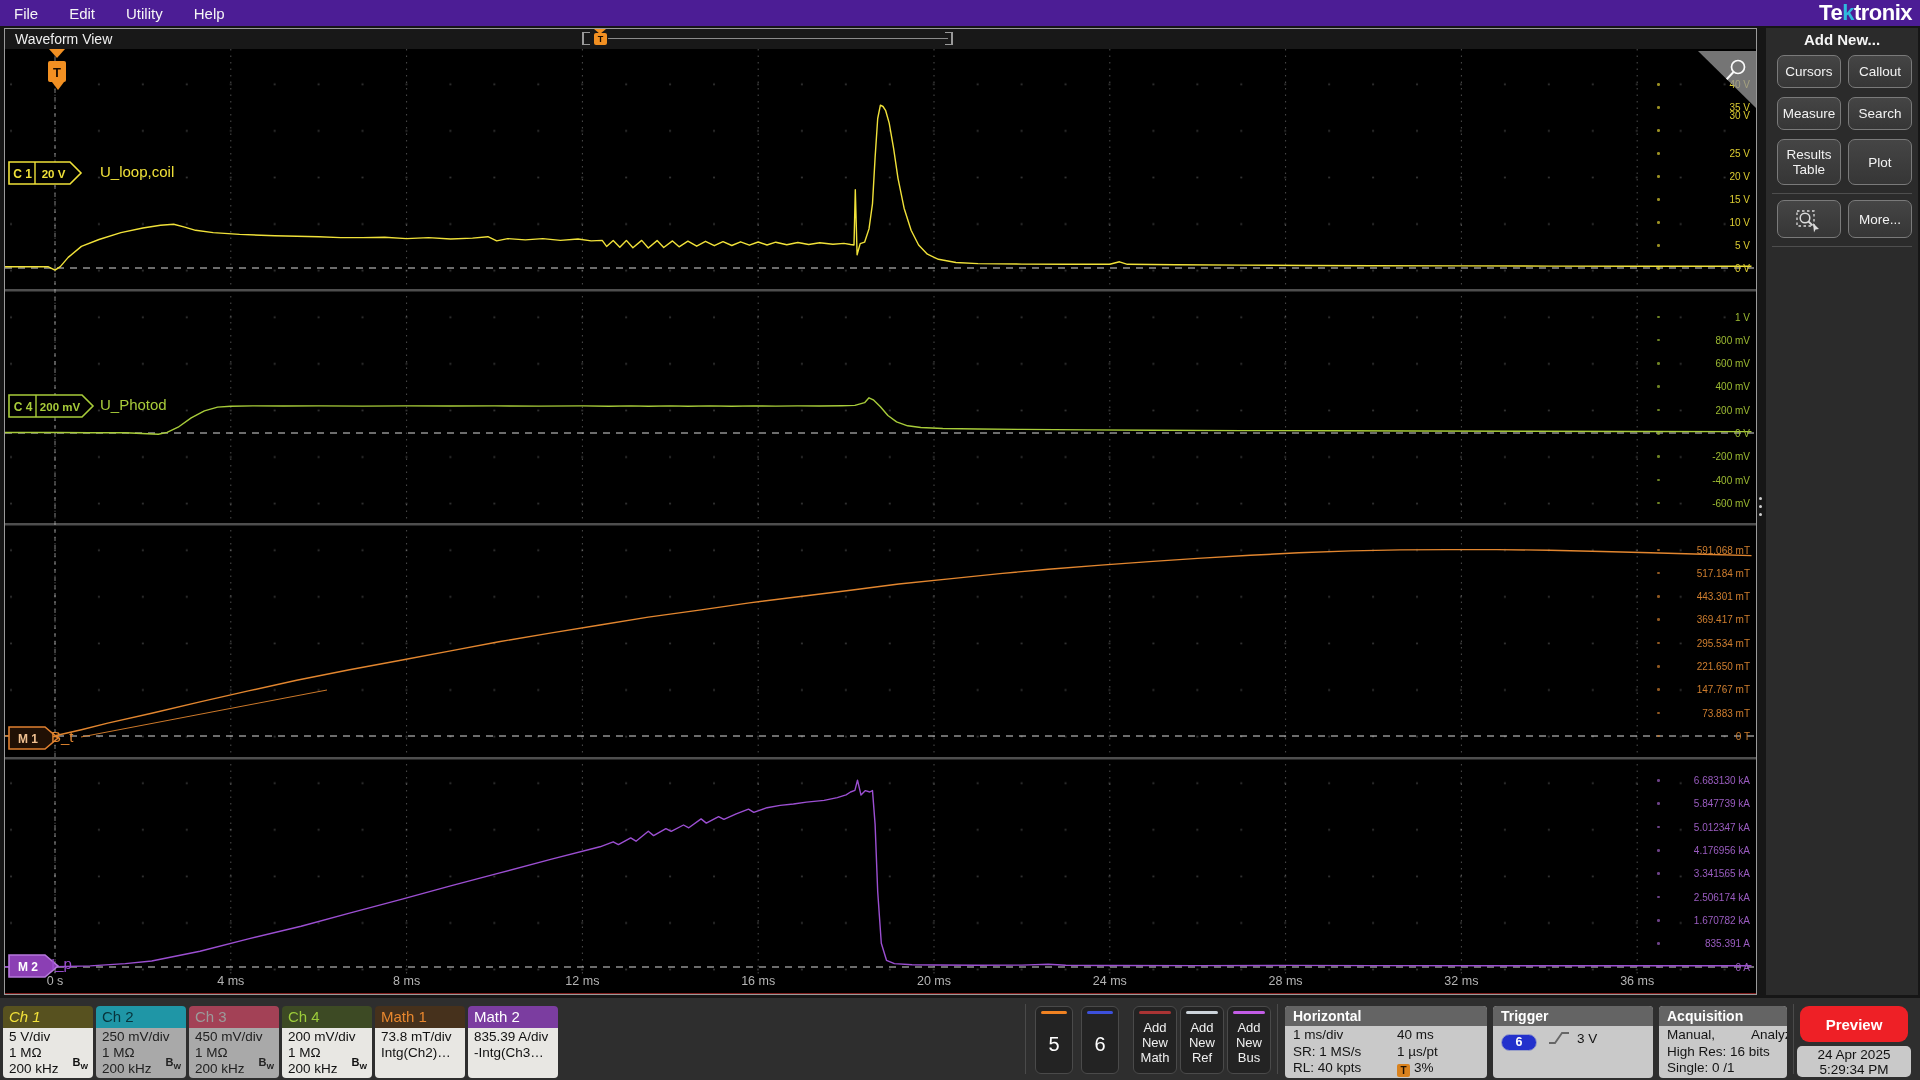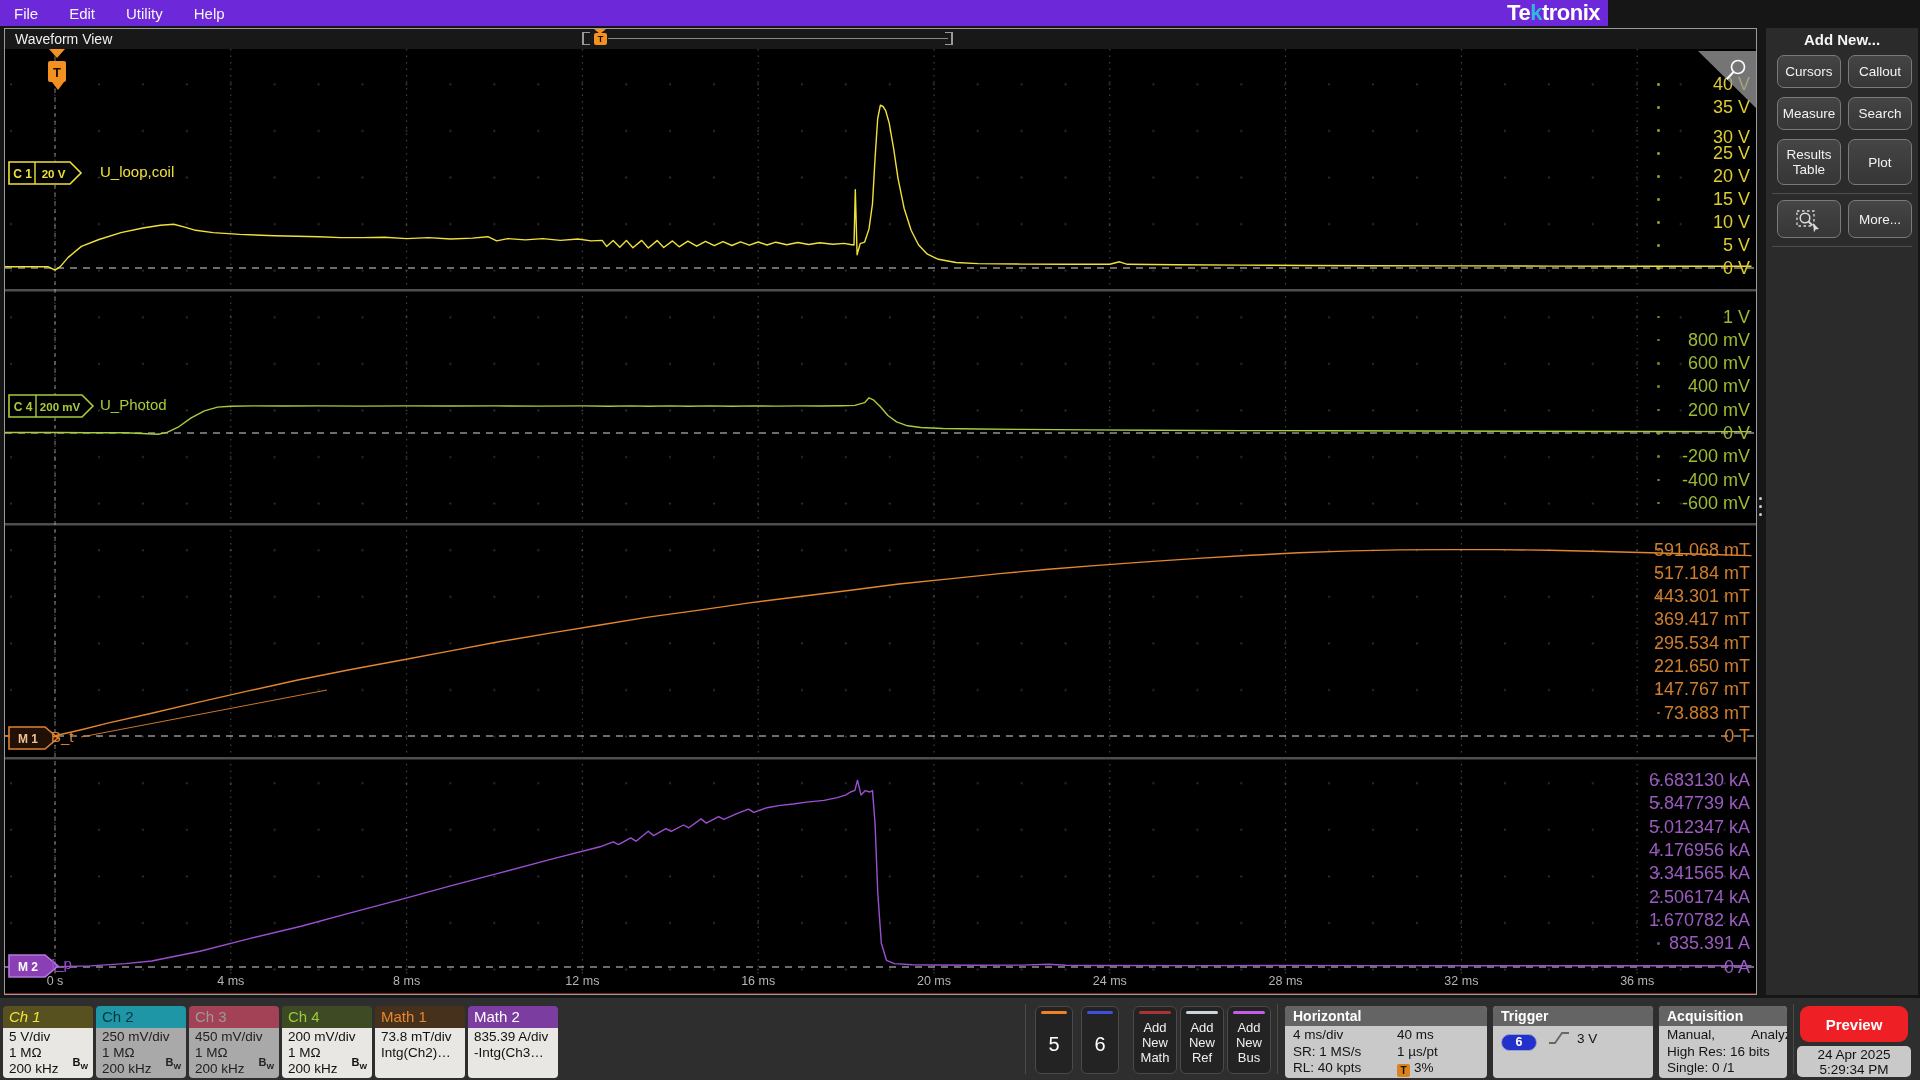--- a/index.html
+++ b/index.html
@@ -1,33 +1,33 @@
 <!DOCTYPE html>
 <html><head>
 <meta charset="utf-8">
 <style>
 *{margin:0;padding:0;box-sizing:border-box;font-family:"Liberation Sans",sans-serif;}
 html,body{width:1920px;height:1080px;background:#161616;overflow:hidden;position:relative;color:#eee;}
 
-#menubar{position:absolute;left:0;top:0;width:1608px;height:26px;background:#6d28d9;text-align:right;}
+#menubar{position:absolute;left:0;top:0;width:1920px;height:26px;background:#4c1d95;text-align:right;}
 #menu-items{position:absolute;left:14px;top:0;height:26px;display:flex;gap:31px;align-items:center;font-size:15px;color:#f5f5f5;}
 #logo-text{position:absolute;right:8px;top:0;font-size:22px;font-weight:bold;color:#fff;letter-spacing:-0.5px;margin-left:44px;}
 #logo-text .kcyan{color:#2fb9dd;}
 
 #wave-view{position:absolute;left:4px;top:28px;width:1753px;height:967px;background:#7f1d1d;border:1px solid #9a9a9a;}
 #wv-title{position:absolute;left:0;top:0;width:100%;height:20px;background:#181818;}
 #wv-title-text{position:absolute;left:10px;top:2px;font-size:14px;color:#f0f0f0;}
 .pi-line{position:absolute;top:9px;height:1px;background:#8a8a8a;}
 .pi-lbracket{position:absolute;top:3px;width:8px;height:13px;border-left:2px solid #999;border-top:1px solid #999;border-bottom:1px solid #999;}
 .pi-rbracket{position:absolute;top:3px;width:8px;height:13px;border-right:2px solid #999;border-top:1px solid #999;border-bottom:1px solid #999;}
 .pi-tri{position:absolute;top:0;width:0;height:0;border-left:6px solid transparent;border-right:6px solid transparent;border-top:5px solid #f29022;}
 .pi-t{position:absolute;top:4px;width:13px;height:12px;background:#f29022;color:#180c00;font-size:9px;font-weight:bold;text-align:center;line-height:12px;border-radius:2px;}
 #plot{position:absolute;left:0;top:20px;width:1751px;height:944px;background:#000;background-image:radial-gradient(circle,rgba(255,255,255,0.20) 0.8px,rgba(0,0,0,0) 1.3px);background-size:43.95px 46.6px;background-position:28px 12px;overflow:hidden;}
 #wave-svg{position:absolute;left:0;top:0;z-index:1;}
-.scale-label{position:absolute;right:6px;font-size:18px;white-space:nowrap;transform:translateY(-50%);z-index:2;}
+.scale-label{position:absolute;right:6px;font-size:10px;white-space:nowrap;transform:translateY(-50%);z-index:2;}
 .tickdot{position:absolute;width:2.5px;height:2.5px;border-radius:50%;opacity:.7;z-index:2;}
 .time-label{position:absolute;top:925px;width:60px;text-align:center;font-size:12.5px;color:#b4b4b4;z-index:2;}
 .trace-label{position:absolute;font-size:15px;z-index:3;white-space:nowrap;}
 #zoom-corner{position:absolute;left:1693px;top:2px;width:58px;height:57px;background:rgba(150,150,150,0.78);clip-path:polygon(0 0,100% 0,100% 100%);z-index:4;}
 #split-dots{position:absolute;left:1759px;top:497px;z-index:5;}
 #split-dots i{display:block;width:3px;height:3px;border-radius:50%;background:#cfcfcf;margin-bottom:5px;}
 
 #right-panel{position:absolute;left:1766px;top:28px;width:152px;height:967px;background:#2b2b2b;}
 #rp-header{text-align:center;font-size:15px;font-weight:bold;color:#f5f5f5;padding-top:3px;}
 .rp-btn{position:absolute;width:64px;height:33px;background:linear-gradient(#454545,#363636);border:1px solid #7a7a7a;border-radius:7px;color:#f2f2f2;font-size:13.5px;display:flex;align-items:center;justify-content:center;text-align:center;line-height:15px;}
@@ -132,21 +132,21 @@
     <div id="zoom-corner">
       <svg width="58" height="57">
         <circle cx="40" cy="16" r="6.5" fill="none" stroke="#fafafa" stroke-width="1.7"></circle>
         <line x1="35.5" y1="21" x2="28" y2="29" stroke="#fafafa" stroke-width="2"></line>
       </svg>
     </div>
   <div class="scale-label" style="top: 35px; color: rgb(220, 204, 49);">40 V</div>
       <div class="tickdot" style="left: 1652px; top: 34px; background: rgb(220, 204, 49);"></div>
       <div class="scale-label" style="top: 58px; color: rgb(220, 204, 49);">35 V</div>
       <div class="tickdot" style="left: 1652px; top: 57px; background: rgb(220, 204, 49);"></div>
-      <div class="scale-label" style="top: 88px; color: rgb(220, 204, 49); margin-left: 46px;">30 V</div>
+      <div class="scale-label" style="top: 66px; color: rgb(220, 204, 49); margin-left: 46px;">30 V</div>
       <div class="tickdot" style="left: 1652px; top: 80px; background: rgb(220, 204, 49);"></div>
       <div class="scale-label" style="top: 104px; color: rgb(220, 204, 49);">25 V</div>
       <div class="tickdot" style="left: 1652px; top: 103px; background: rgb(220, 204, 49);"></div>
       <div class="scale-label" style="top: 127px; color: rgb(220, 204, 49);">20 V</div>
       <div class="tickdot" style="left: 1652px; top: 126px; background: rgb(220, 204, 49);"></div>
       <div class="scale-label" style="top: 150px; color: rgb(220, 204, 49);">15 V</div>
       <div class="tickdot" style="left: 1652px; top: 149px; background: rgb(220, 204, 49);"></div>
       <div class="scale-label" style="top: 173px; color: rgb(220, 204, 49);">10 V</div>
       <div class="tickdot" style="left: 1652px; top: 172px; background: rgb(220, 204, 49);"></div>
       <div class="scale-label" style="top: 196px; color: rgb(220, 204, 49);">5 V</div>
@@ -328,21 +328,21 @@
         <div>New</div>
         <div>Bus</div>
       </div>
     </div>
   <div class="vsep" style="left:1277px"></div>
 
   <div class="panel" style="left:1285px;width:202px">
     <div class="phd">Horizontal</div>
     <div class="pbd">
       <div class="hrow">
-          <span class="c1">4 ms/div</span>
+          <span class="c1">1 ms/div</span>
           <span>40 ms</span>
         </div>
       <div class="hrow">
           <span class="c1">SR: 1 MS/s</span>
           <span>1 µs/pt</span>
         </div>
       <div class="hrow">
           <span class="c1">RL: 40 kpts</span>
           <span><span class="tpos">T</span><span>3%</span></span>
         </div>

